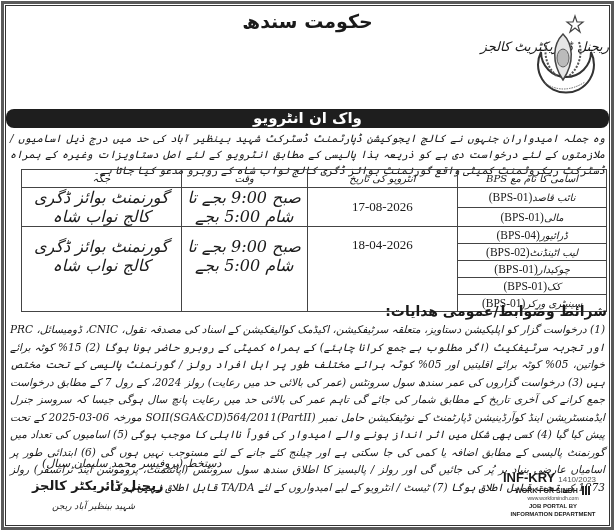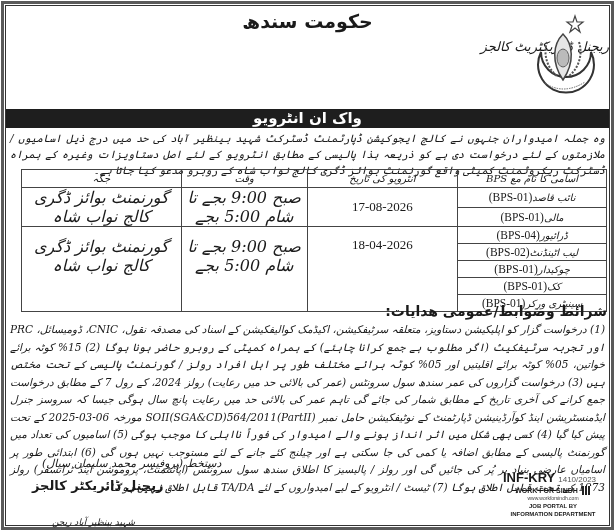--- a/index.html
+++ b/index.html
@@ -7,41 +7,41 @@
   body { font-family: "DejaVu Sans", sans-serif; color: #1a1a1a; position: relative; }
   .frame-outer { position: absolute; left: 1px; top: 1px; width: 613px; height: 529px; border: 3px solid #5a5a5a; }
   .frame-inner { position: absolute; left: 5px; top: 5px; width: 605px; height: 521px; border: 1px solid #333; }
   .header { position: absolute; left: 6px; top: 6px; width: 603px; height: 103px; }
   .gov-title { position: absolute; left: 0; right: 0; top: 4px; text-align: center; font-size: 19px; font-weight: bold; direction: rtl; }
   .dept-line { position: absolute; left: 0; right: 0; top: 33px; text-align: right; font-size: 13px; font-family: "DejaVu Serif", serif; direction: rtl; font-style: italic; }
   .city-line { position: absolute; left: 0; right: 0; top: 55px; text-align: center; font-size: 13px; font-family: "DejaVu Serif", serif; direction: rtl; font-style: italic; }
   .contact-line { position: absolute; left: 0; right: 0; top: 80px; text-align: center; font-size: 13px; font-family: "Liberation Serif", serif; }
   .contact-line .urdu { direction: rtl; unicode-bidi: isolate; font-style: italic; }
   .logo { position: absolute; right: 12px; top: 6px; width: 68px; height: 92px; }
-  .banner { position: absolute; left: 6px; top: 109px; width: 603px; height: 19px; background: #1e1e1e; color: #fff; text-align: center; font-size: 15px; font-weight: bold; line-height: 19px; direction: rtl; }
+  .banner { position: absolute; left: 6px; top: 109px; width: 603px; height: 19px; background: #1e1e1e; color: #fff; text-align: center; font-size: 15px; font-weight: bold; line-height: 19px; direction: rtl; border-radius: 8px; }
   .intro { position: absolute; left: 10px; right: 10px; top: 130px; font-size: 10.5px; line-height: 16px; direction: rtl; text-align: justify; font-family: "DejaVu Serif", serif; font-style: italic; }
   .intro p { text-align-last: right; }
   table.schedule { position: absolute; left: 21px; top: 169px; width: 586px; border-collapse: collapse; font-size: 11px; }
   table.schedule td, table.schedule th { border: 1px solid #444; text-align: center; vertical-align: middle; font-weight: normal; padding: 0 4px; }
   table.schedule th { height: 18px; font-size: 10px; direction: rtl; font-style: italic; font-family: "DejaVu Serif", serif; }
   .col-place { width: 160px; }
   .col-time { width: 126px; }
   .col-date { width: 151px; }
   .col-post { width: 149px; }
   td.post { text-align: right; direction: rtl; height: 17px; font-family: "Liberation Serif", serif; font-size: 11.5px; padding-right: 6px; }
   td.post .urdu { font-style: italic; font-family: "DejaVu Serif", serif; font-size: 10px; }
   td.date { font-family: "Liberation Serif", serif; font-size: 13px; }
   td.time, td.place { direction: rtl; font-size: 16px; font-family: "DejaVu Serif", serif; font-style: italic; }
   .group2 td.date, .group2 td.time, .group2 td.place { vertical-align: top; padding-top: 10px; }
   .terms-title { position: absolute; right: 8px; top: 303px; font-size: 14px; font-weight: bold; direction: rtl; }
   .terms { position: absolute; left: 10px; right: 10px; top: 321px; font-size: 10.5px; line-height: 17.5px; direction: rtl; text-align: justify; font-family: "DejaVu Serif", serif; font-style: italic; }
   .terms p { text-align-last: right; }
   .sig-name { font-size: 11px; font-style: italic; font-family: "DejaVu Serif", serif; }
   .sig-title { font-size: 13px; font-weight: bold; margin-top: 8px; text-align: left; padding-left: 20px; }
-  .sig-place { font-size: 9px; font-style: italic; margin-top: 24px; text-align: left; padding-left: 40px; }
+  .sig-place { font-size: 9px; font-style: italic; margin-top: 8px; text-align: left; padding-left: 40px; }
   .sig-block { position: absolute; left: 12px; top: 457px; width: 230px; direction: rtl; }
   .footer-badge { position: absolute; right: 12px; top: 470px; width: 100px; text-align: center; font-family: "Liberation Sans", sans-serif; }
   .inf-code { font-size: 13px; font-weight: bold; text-align: left; }
   .inf-code .num { font-size: 8px; font-weight: normal; color: #555; margin-left: 3px; }
   .wfs { font-size: 7px; font-weight: bold; display: flex; align-items: center; justify-content: center; gap: 4px; margin-top: 1px; }
   .qr { width: 9px; height: 9px; background: repeating-linear-gradient(90deg,#222 0 2px,#fff 2px 3px); display: inline-block; }
   .wfs-url { font-size: 5px; color: #444; }
   .portal { font-size: 6px; font-weight: bold; line-height: 8px; margin-top: 1px; }
 </style>
 </head>

